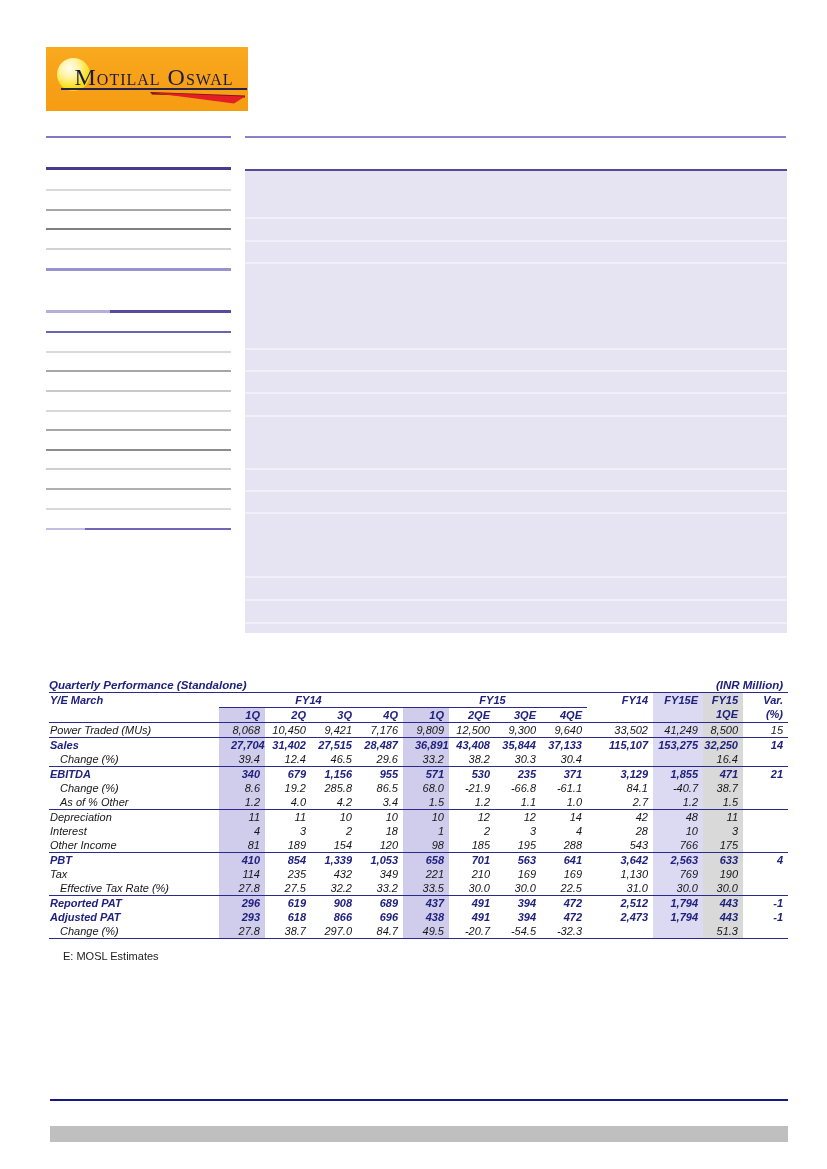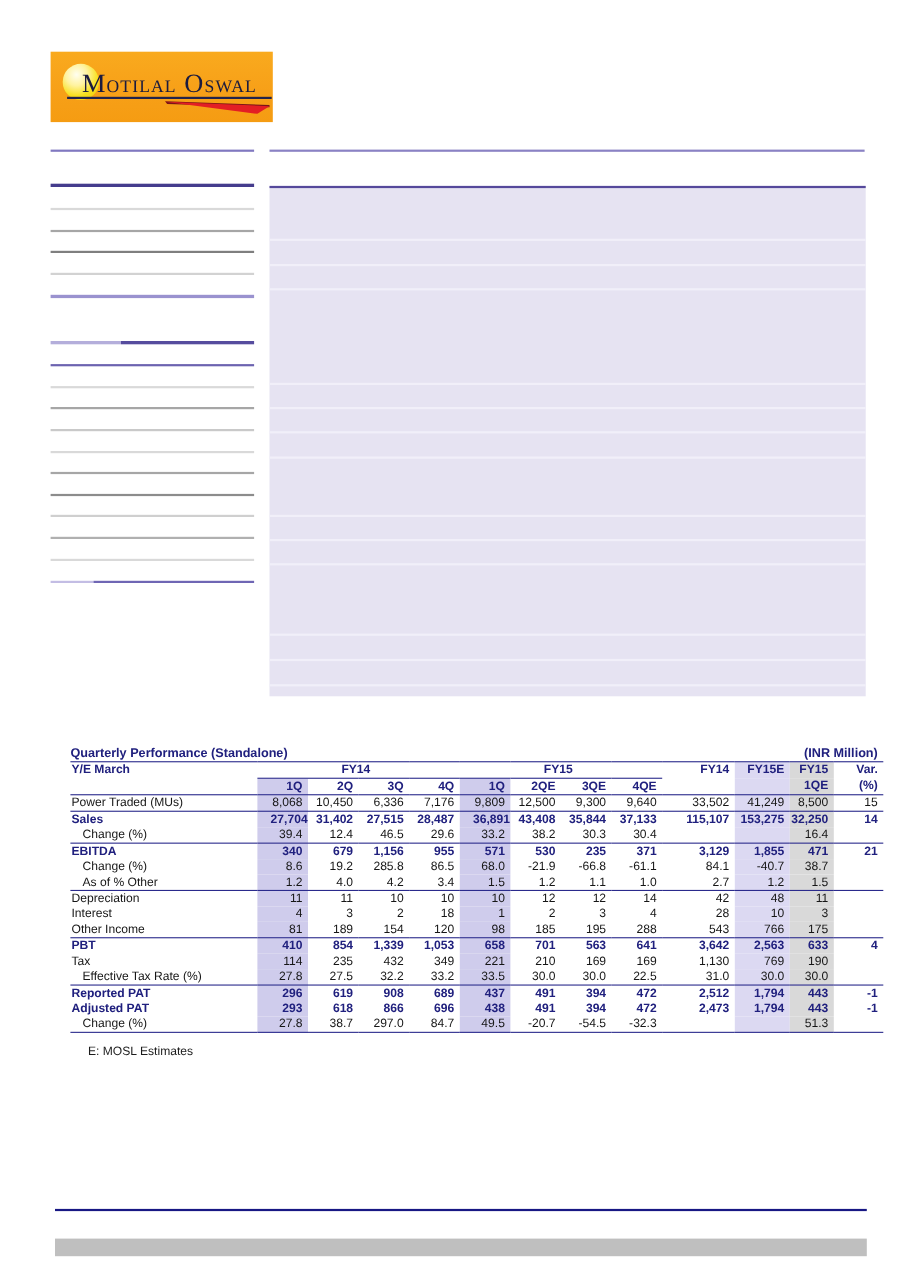--- a/index.html
+++ b/index.html
@@ -17,36 +17,36 @@
   .logo-text .rest{font-size:16px;line-height:17px;}
   .logo-text .sp{width:7px;}
   .logo-underline{position:absolute;left:15px;top:41px;width:186px;height:2px;background:#23234a;}
   .logo-swoosh{position:absolute;left:0;top:0;}
   
   .hline{position:absolute;}
   .box{position:absolute;background:var(--box-fill);border-top:2.5px solid var(--box-border);}
   .stripe{position:absolute;left:0;width:100%;height:2px;background:#f1eff9;}
   .bar{position:absolute;}
   
-  .tablewrap{position:absolute;left:64px;top:674px;width:739px;}
+  .tablewrap{position:absolute;left:49px;top:674px;width:739px;font-style:italic;}
   table.q{border-collapse:collapse;table-layout:fixed;width:739px;}
   table.q td{font-size:11px;height:14px;line-height:13px;padding:0 5px 0 0;text-align:right;
         color:#161616;white-space:nowrap;vertical-align:middle;}
   table.q td.lbl{text-align:left;padding:0 0 0 1px;}
   table.q td.ind{padding-left:11px;}
   table.q .b{font-weight:bold;color:var(--navy);}
   table.q tr.rule td{border-bottom:1.5px solid var(--tborder);}
   table.q td.grp{text-align:center;border-bottom:1.5px solid var(--tborder);}
   table.q .bg-lav{background:var(--lav);padding-left:12px;}
   table.q .bg-lav2{background:var(--lav2);}
   table.q .bg-gray{background:var(--gcol);}
   .titlecell{height:18px !important;border-bottom:1.5px solid var(--tborder);}
   .titleflex{display:flex;justify-content:space-between;align-items:flex-end;height:18px;}
   .ttl,.unit{font-size:11.5px;font-weight:bold;color:var(--navy);}
-  .footnote{position:absolute;left:47px;top:950px;font-size:11px;color:#1c1c1c;padding-left:33px;}
+  .footnote{position:absolute;left:30px;top:950px;font-size:11px;color:#1c1c1c;padding-left:33px;}
 </style>
 </head>
 <body>
 
 <div class="page" id="page">
 
   <div class="logo">
     <div class="logo-ball"></div>
     <div class="logo-text">
       <span class="ini">M</span>
@@ -127,21 +127,21 @@
             <td class="b bg-lav2"></td>
             <td class="b bg-gray">1QE</td>
             <td class="b">(%)</td>
           </tr>
       </tbody>
       <tbody id="qbody">
           <tr class="rule">
             <td class="lbl">Power Traded (MUs)</td>
             <td class=" bg-lav">8,068</td>
             <td class="">10,450</td>
-            <td class="">6,336</td>
+            <td class="">9,421</td>
             <td class="">7,176</td>
             <td class=" bg-lav">9,809</td>
             <td class="">12,500</td>
             <td class="">9,300</td>
             <td class="">9,640</td>
             <td class="">33,502</td>
             <td class=" bg-lav2">41,249</td>
             <td class=" bg-gray">8,500</td>
             <td class="">15</td>
           </tr>

